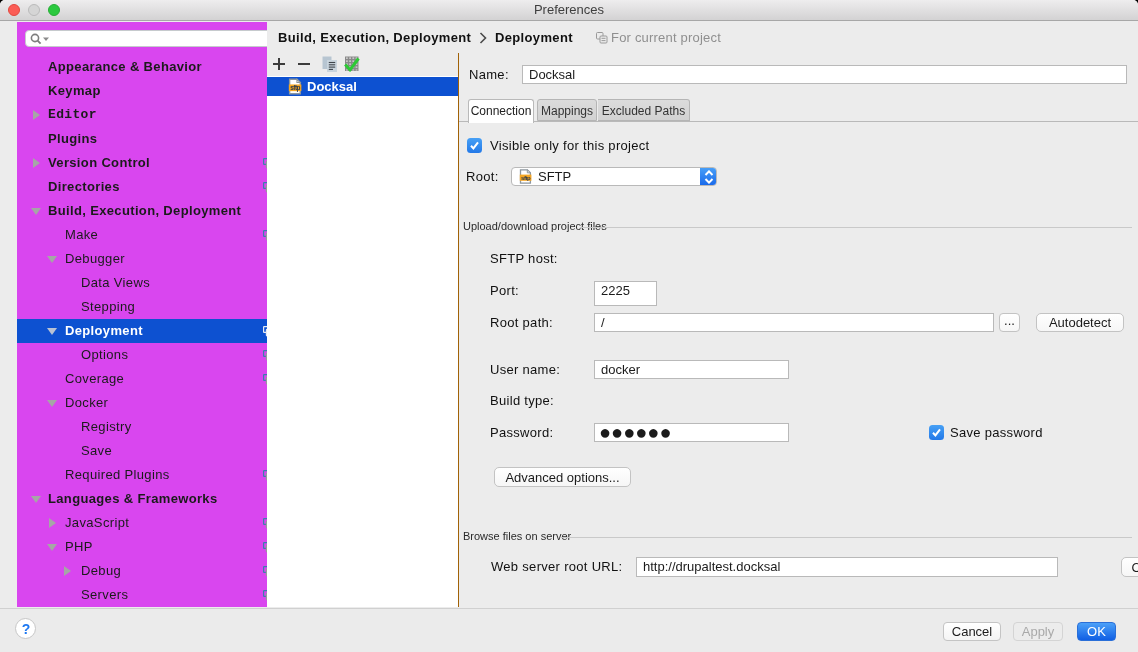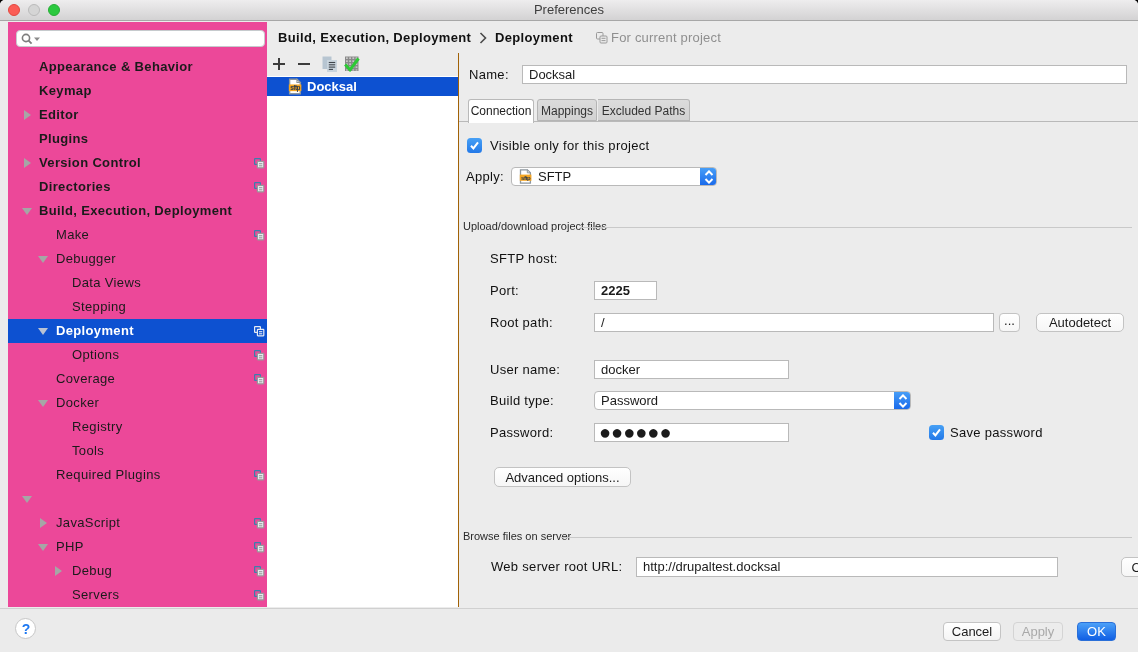--- a/index.html
+++ b/index.html
@@ -7,22 +7,22 @@
 body { font-family:"Liberation Sans", sans-serif; }
 #win { position:absolute; left:0; top:0; width:1138px; height:652px;
   border-radius:5px 5px 0 0; overflow:hidden; background:#ececec; }
 
 #titlebar { position:absolute; left:0; top:0; width:1138px; height:21px;
   background:linear-gradient(#eeedee,#d3d2d3); border-bottom:1px solid #a7a7a7; }
 #title { position:absolute; left:0; top:0; width:100%; text-align:center;
   font-size:13px; line-height:20px; color:#3f3f3f; }
 .tl { position:absolute; top:4px; width:12px; height:12px; border-radius:50%; }
 
-#sidebar { position:absolute; left:8px; top:22px; width:266px; height:585px;
-  background:#ec4899; border-right:4px solid #ec4899; }
+#sidebar { position:absolute; left:17px; top:22px; width:266px; height:585px;
+  background:#d946ef; border-right:4px solid #ec4899; }
 #search { position:absolute; left:8px; top:8px; width:249px; height:17px;
   background:#fff; border:1px solid #c6cacd; border-radius:4px; }
 .trow { position:absolute; left:0; width:266px; height:24px; line-height:24px;
   font-size:13px; color:#1b1b1b; white-space:nowrap; letter-spacing:0.35px; }
 .trow.b { font-weight:bold; }
 .trow.sel { background:#0d51d1; color:#fff; font-weight:bold; }
 
 #header { position:absolute; left:267px; top:22px; width:871px; height:31px; background:#ececec; }
 
 #midcol { position:absolute; left:267px; top:53px; width:191px; height:554px; background:#ececec; }
@@ -65,21 +65,21 @@
       <line x1="7.6" y1="7.6" x2="10.6" y2="10.6" stroke="#7d7d7d" stroke-width="1.8"></line>
       <path d="M13,4.5 h6 l-3,3.6 z" fill="#8b8b8b"></path>
     </svg>
     <div id="tree">
     <div class="trow b" style="top:33px;">
           <span style="position:absolute;left:31px;">Appearance &amp; Behavior</span>
         </div>
     <div class="trow b" style="top:57px;">
           <span style="position:absolute;left:31px;">Keymap</span>
         </div>
-    <div class="trow b" style="top:81px;">
+    <div class="trow b" style="top:81px;font-family:Liberation Mono, monospace;">
           <svg style="position:absolute;left:14px;top:7px" width="10" height="10" viewBox="0 0 10 10">
             <path d="M2,0 L9,5 L2,10 z" fill="#a6a6a6"></path>
           </svg>
           <span style="position:absolute;left:31px;">Editor</span>
         </div>
     <div class="trow b" style="top:105px;">
           <span style="position:absolute;left:31px;text-align:right;">Plugins</span>
         </div>
     <div class="trow b" style="top:129px;">
           <svg style="position:absolute;left:14px;top:7px" width="10" height="10" viewBox="0 0 10 10">
@@ -162,35 +162,36 @@
     <div class="trow" style="top:369px;">
           <svg style="position:absolute;left:29px;top:8px" width="12" height="9" viewBox="0 0 12 9">
             <path d="M1,1 L11,1 L6,8 z" fill="#a6a6a6"></path>
           </svg>
           <span style="position:absolute;left:48px;">Docker</span>
         </div>
     <div class="trow" style="top:393px;">
           <span style="position:absolute;left:64px;">Registry</span>
         </div>
     <div class="trow" style="top:417px;">
-          <span style="position:absolute;left:64px;">Tools</span>
+          <span style="position:absolute;left:64px;">Save</span>
         </div>
     <div class="trow" style="top:441px;">
           <span style="position:absolute;left:48px;">Required Plugins</span>
           <svg style="position:absolute;left:246px;top:7px" width="11" height="11" viewBox="0 0 11 11">
             <rect x="0.6" y="0.6" width="5.8" height="5.8" rx="0.5" fill="none" stroke="#3a7fad" stroke-width="1.2"></rect>
             <rect x="3.4" y="3.4" width="6.4" height="6.4" rx="0.5" fill="#e6eaef" stroke="#9a9a9a" stroke-width="1.2"></rect>
             <line x1="5" y1="5.7" x2="8.3" y2="5.7" stroke="#9a9a9a" stroke-width="1.1"></line>
             <line x1="5" y1="7.8" x2="8.3" y2="7.8" stroke="#9a9a9a" stroke-width="1.1"></line>
           </svg>
         </div>
     <div class="trow b" style="top:465px;">
           <svg style="position:absolute;left:13px;top:8px" width="12" height="9" viewBox="0 0 12 9">
             <path d="M1,1 L11,1 L6,8 z" fill="#a6a6a6"></path>
           </svg>
+          <span style="position:absolute;left:31px;">Languages &amp; Frameworks</span>
         </div>
     <div class="trow" style="top:489px;">
           <svg style="position:absolute;left:30px;top:7px" width="10" height="10" viewBox="0 0 10 10">
             <path d="M2,0 L9,5 L2,10 z" fill="#a6a6a6"></path>
           </svg>
           <span style="position:absolute;left:48px;">JavaScript</span>
           <svg style="position:absolute;left:246px;top:7px" width="11" height="11" viewBox="0 0 11 11">
             <rect x="0.6" y="0.6" width="5.8" height="5.8" rx="0.5" fill="none" stroke="#3a7fad" stroke-width="1.2"></rect>
             <rect x="3.4" y="3.4" width="6.4" height="6.4" rx="0.5" fill="#e6eaef" stroke="#9a9a9a" stroke-width="1.2"></rect>
             <line x1="5" y1="5.7" x2="8.3" y2="5.7" stroke="#9a9a9a" stroke-width="1.1"></line>
@@ -304,56 +305,50 @@
     <div style="position:absolute;left:78px;top:46px;width:60px;height:22px;background:linear-gradient(#dcdcdc,#d2d2d2);border:1px solid #b5b5b5;border-radius:3px 3px 0 0;font-size:12px;text-align:center;line-height:22px;color:#333;">Mappings</div>
     <div style="position:absolute;left:139px;top:46px;width:92px;height:22px;background:linear-gradient(#dcdcdc,#d2d2d2);border:1px solid #b5b5b5;border-left:none;border-radius:0 3px 0 0;font-size:12px;text-align:center;line-height:22px;color:#333;">Excluded Paths</div>
 
     <div class="cb" style="left:8px;top:85px;">
         <svg width="13" height="13" viewBox="0 0 13 13">
           <path d="M3,6.8 L5.4,9.4 L10,3.4" fill="none" stroke="#fff" stroke-width="2"></path>
         </svg>
       </div>
     <div class="lbl" style="left:31px;top:85px;height:15px;line-height:15px;">Visible only for this project</div>
 
-    <div class="lbl" style="left:7px;top:114px;height:19px;line-height:19px;">Apply:</div>
+    <div class="lbl" style="left:7px;top:114px;height:19px;line-height:19px;">Root:</div>
     <div class="inp" style="left:52px;top:114px;width:206px;height:19px;line-height:17px;border-radius:4px;padding-left:26px;">SFTP<svg style="position:absolute;left:7px;top:0.5px" width="13" height="15" viewBox="0 0 13 15">
           <path d="M1.5,0.8 h6.8 L11.4,3.8 v10.4 h-9.9 z" fill="#ffffff" stroke="#8d969e" stroke-width="1.3"></path>
           <path d="M8.3,0.8 L8.3,3.8 L11.4,3.8 z" fill="#ffffff" stroke="#8d969e" stroke-width="1"></path>
           <rect x="0.8" y="5.6" width="11.6" height="6.2" fill="#f5a623"></rect>
           <text x="6.6" y="10.9" font-size="6" font-weight="bold" fill="#2b3a4d" text-anchor="middle" font-family="Liberation Sans" letter-spacing="-0.5">sftp</text>
         </svg><span style="position:absolute;right:-1px;top:-1px;width:17px;height:19px;border-radius:0 4px 4px 0;background:linear-gradient(#4aa1f8,#1767ea);">
           <svg style="position:absolute;left:3.5px;top:2.5px" width="10" height="14" viewBox="0 0 10 14">
             <path d="M1.5,5 L5,1.4 L8.5,5" fill="none" stroke="#fff" stroke-width="2"></path>
             <path d="M1.5,9 L5,12.6 L8.5,9" fill="none" stroke="#fff" stroke-width="2"></path>
           </svg>
         </span></div>
 
     <div class="sep" style="left:4px;top:168px;height:11px;line-height:11px;">Upload/download project files</div>
     <div class="sepline" style="left:121px;top:174px;width:552px;"></div>
 
     <div class="lbl" style="left:31px;top:196px;height:20px;line-height:20px;">SFTP host:</div>
 
     <div class="lbl" style="left:31px;top:228px;height:19px;line-height:19px;">Port:</div>
-    <div class="inp" style="left:135px;top:228px;width:63px;height:19px;line-height:17px;font-weight:bold;">2225</div>
+    <div class="inp" style="left:135px;top:228px;width:63px;height:25px;line-height:17px;">2225</div>
 
     <div class="lbl" style="left:31px;top:260px;height:19px;line-height:19px;">Root path:</div>
     <div class="inp" style="left:135px;top:260px;width:400px;height:19px;line-height:17px;">/</div>
     <div class="btn" style="left:540px;top:260px;width:21px;height:19px;line-height:13px;border-radius:4px;">...</div>
     <div class="btn" style="left:577px;top:260px;width:88px;height:19px;line-height:18px;">Autodetect</div>
 
     <div class="lbl" style="left:31px;top:307px;height:19px;line-height:19px;">User name:</div>
     <div class="inp" style="left:135px;top:307px;width:195px;height:19px;line-height:17px;">docker</div>
 
     <div class="lbl" style="left:31px;top:338px;height:19px;line-height:19px;">Build type:</div>
-    <div class="inp" style="left:135px;top:338px;width:317px;height:19px;line-height:17px;border-radius:4px;">Password<span style="position:absolute;right:-1px;top:-1px;width:17px;height:19px;border-radius:0 4px 4px 0;background:linear-gradient(#4aa1f8,#1767ea);">
-          <svg style="position:absolute;left:3.5px;top:2.5px" width="10" height="14" viewBox="0 0 10 14">
-            <path d="M1.5,5 L5,1.4 L8.5,5" fill="none" stroke="#fff" stroke-width="2"></path>
-            <path d="M1.5,9 L5,12.6 L8.5,9" fill="none" stroke="#fff" stroke-width="2"></path>
-          </svg>
-        </span></div>
 
     <div class="lbl" style="left:31px;top:370px;height:19px;line-height:19px;">Password:</div>
     <div class="inp" style="left:135px;top:370px;width:195px;height:19px;line-height:17px;font-size:20px;letter-spacing:0px;padding-left:4px;">●●●●●●</div>
     <div class="cb" style="left:470px;top:372px;">
         <svg width="13" height="13" viewBox="0 0 13 13">
           <path d="M3,6.8 L5.4,9.4 L10,3.4" fill="none" stroke="#fff" stroke-width="2"></path>
         </svg>
       </div>
     <div class="lbl" style="left:491px;top:372px;height:15px;line-height:15px;">Save password</div>
 

